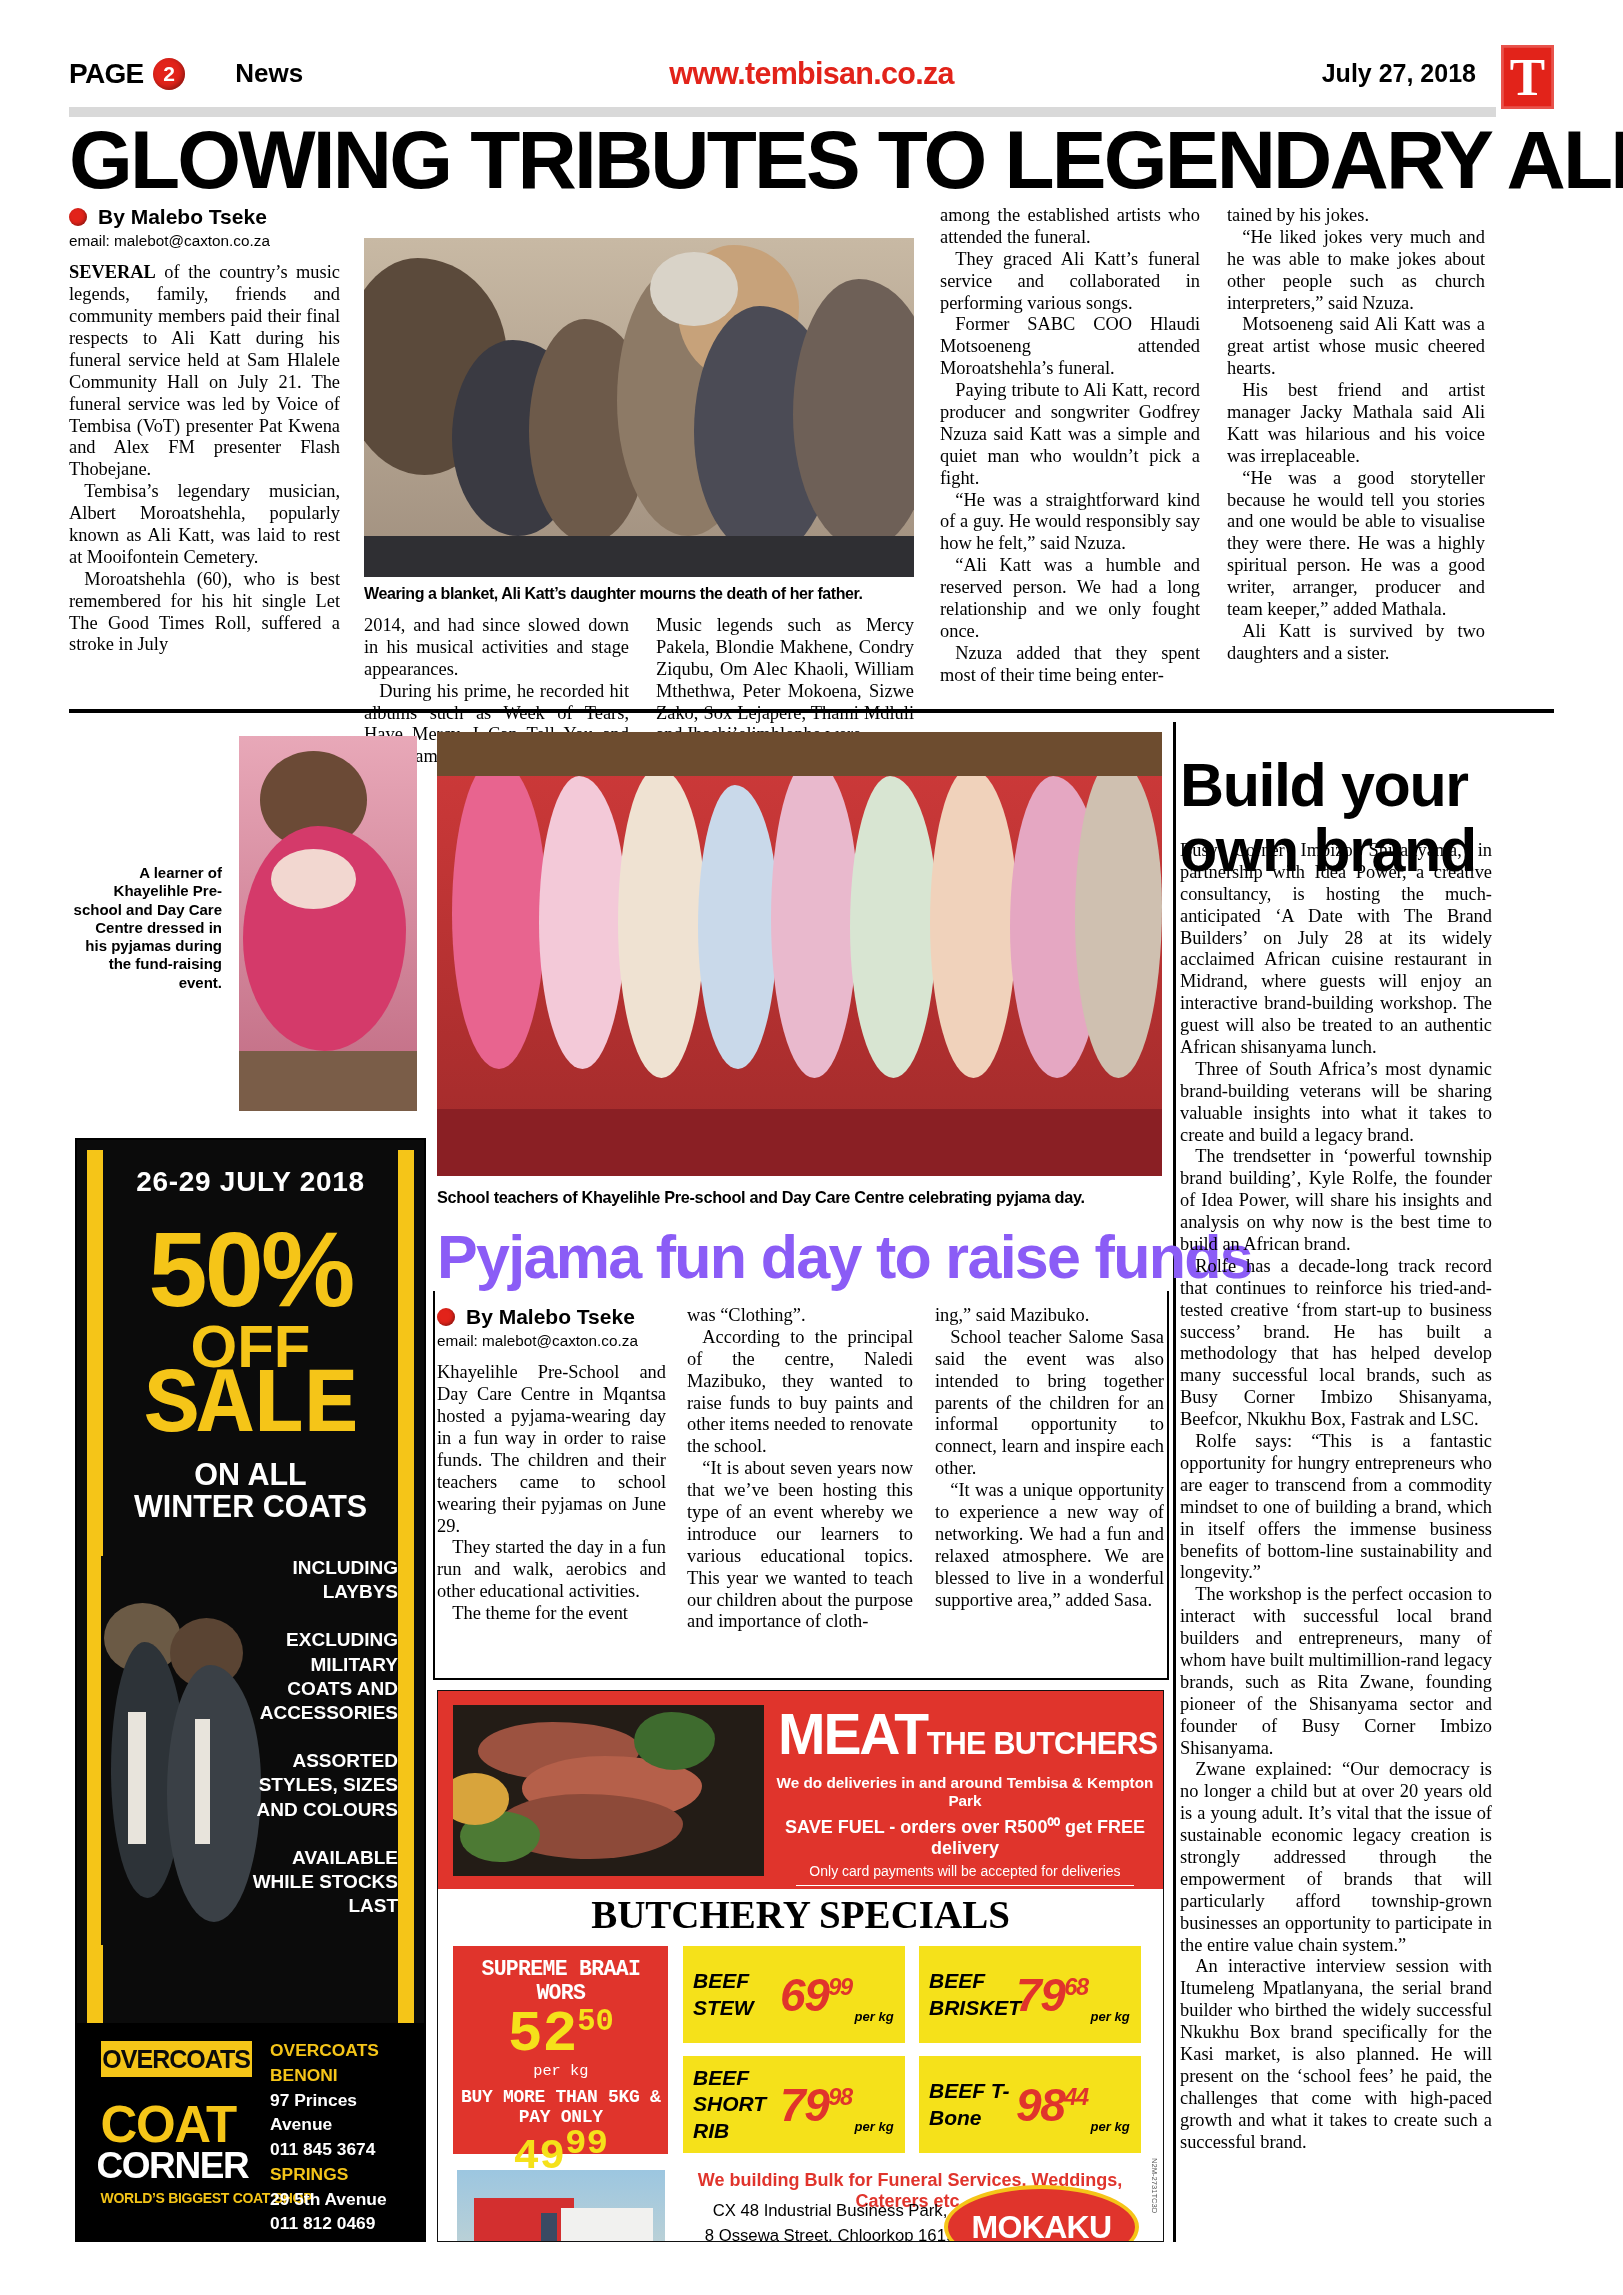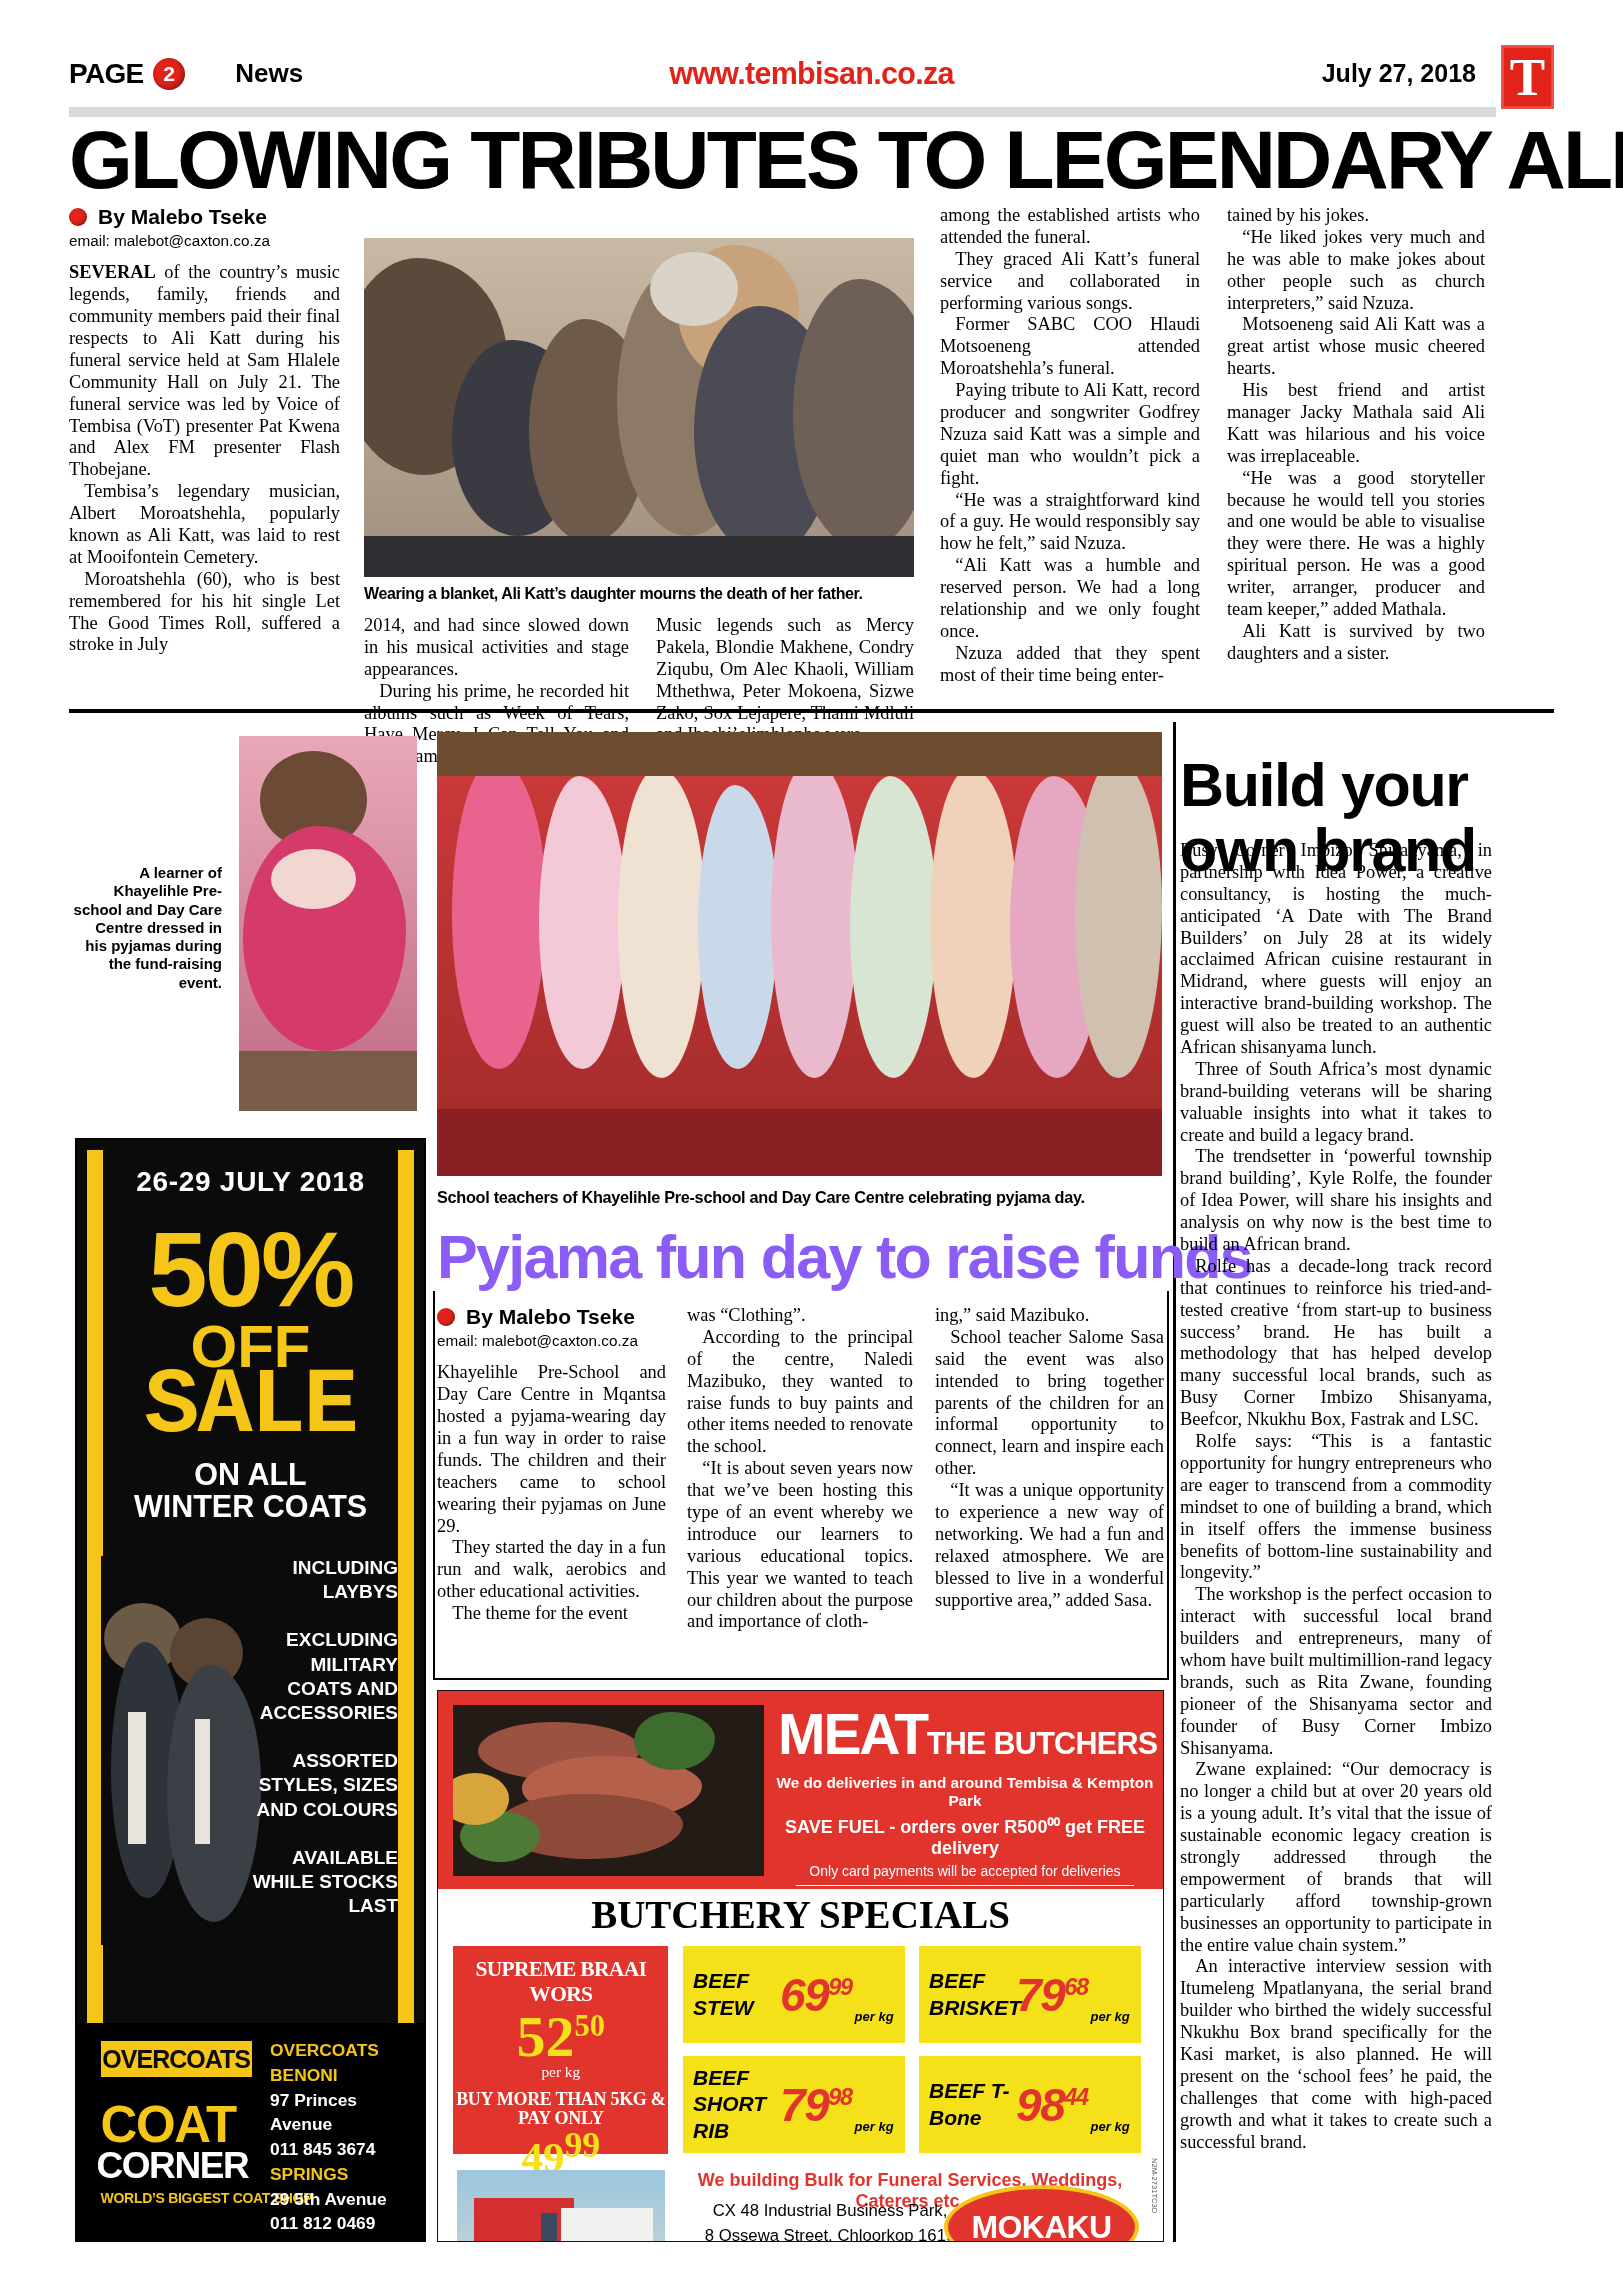--- a/index.html
+++ b/index.html
@@ -146,21 +146,21 @@
   .mi1{font-size:15.3px;font-weight:600;}
   .mi2{font-size:18px;font-weight:bold;margin-top:4.2px;}
   .mi3{font-size:14px;margin-top:4.2px;}
   .mi-rule{height:1.4px;background:#fff;margin:5.6px 21px;}
   .mi4{font-size:14.6px;font-weight:bold;line-height:1.3;}
   .mi5{font-size:15.3px;font-weight:bold;margin-top:7px;}
   .meat-title{position:absolute;left:0;top:201px;width:100%;text-align:center;
               font-family:"Liberation Serif",serif;font-weight:bold;font-size:39px;color:#000;}
   .specials{position:absolute;left:15.3px;top:255px;width:694px;}
   .sp-left{position:absolute;left:0;top:0;width:215px;height:208px;background:#e0342c;
-           color:#fff;text-align:center;font-family:Liberation Serif, serif;}
+           color:#fff;text-align:center;font-family:Liberation Mono, monospace;}
   .sp-left .t{font-weight:bold;font-size:21.5px;padding-top:11px;letter-spacing:-0.7px;}
   .sp-left .big{color:#f5e11a;font-weight:bold;font-size:58px;line-height:.9;margin-top:4.2px;}
   .sp-left .big sup{font-size:30.5px;}
   .sp-left .pk{font-size:15.3px;color:#fff;}
   .sp-left .b2{font-weight:bold;font-size:18px;margin-top:8.3px;line-height:1.1;letter-spacing:-0.3px;}
   .sp-left .big2{color:#f5e11a;font-weight:bold;font-size:43px;line-height:.9;}
   .sp-cell{position:absolute;width:222px;height:97px;background:#f5e11a;
            display:flex;align-items:center;font-family:"Liberation Sans",sans-serif;font-style:italic;}
   .sp-cell .nm{font-weight:bold;font-size:21px;color:#000;width:87px;padding-left:9.7px;line-height:1.25;}
   .sp-cell .pr{color:#e0342c;font-weight:bold;font-size:46px;letter-spacing:-1.4px;}

